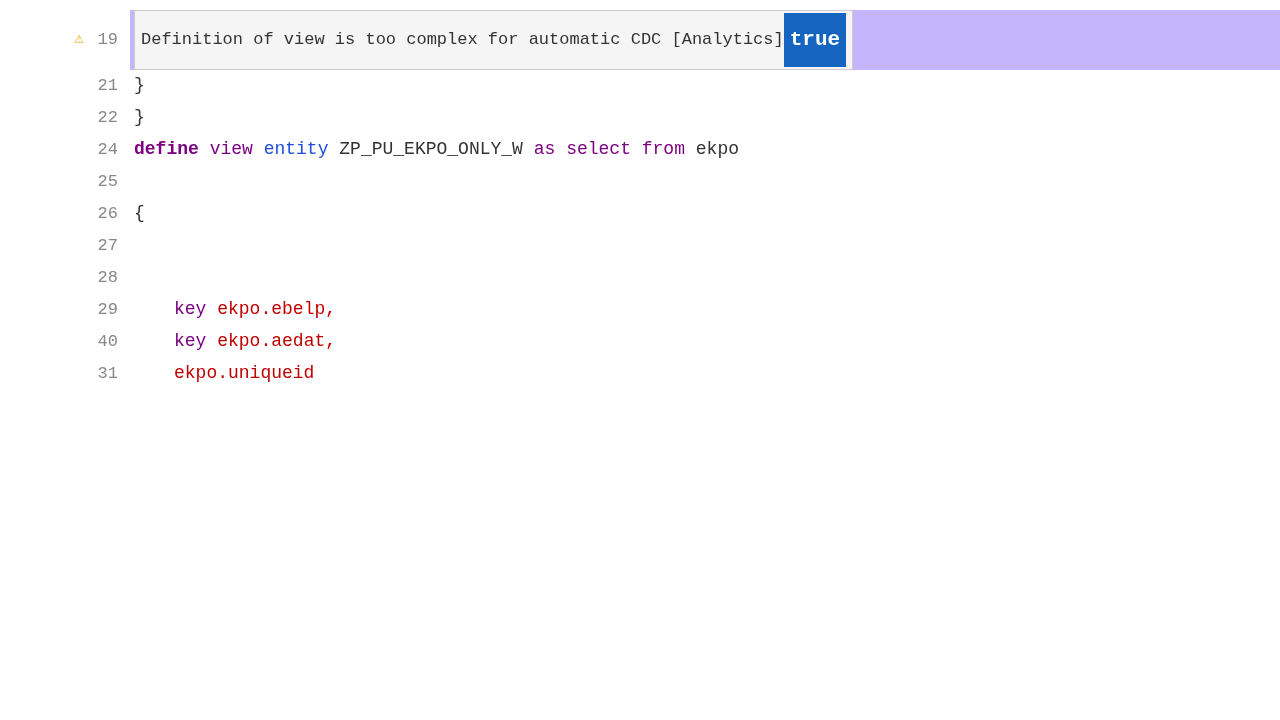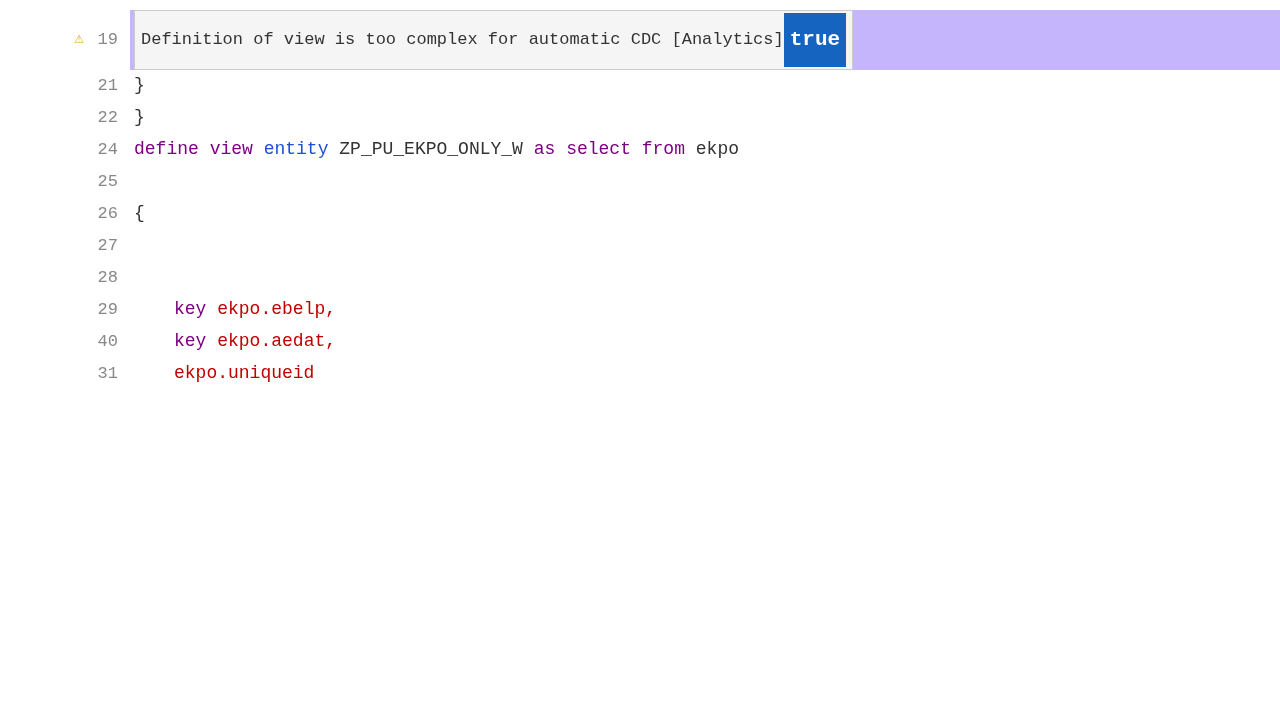--- a/index.html
+++ b/index.html
@@ -81,21 +81,21 @@
 
     .error-tooltip .true-badge {
       background: #1565c0;
       color: #ffffff;
       padding: 10px 6px;
       font-weight: bold;
       font-size: 21px;
     }
 
     
-    .kw-define { color: #7b0082; font-weight: normal; }
+    .kw-define { color: #7b0082; font-weight: bold; }
     .kw-view { color: #7b0082; font-weight: normal; }
     .kw-entity { color: #1d4ed8; font-weight: normal; text-align: right; }
     .kw-as { color: #7b0082; font-weight: normal; }
     .kw-select { color: #7b0082; font-weight: normal; }
     .kw-from { color: #7b0082; font-weight: normal; }
     .kw-key { color: #7b0082; font-weight: normal; }
     .entity-name { color: #333; }
     .field-name { color: #c00000; }
     .brace { color: #333; }
 

